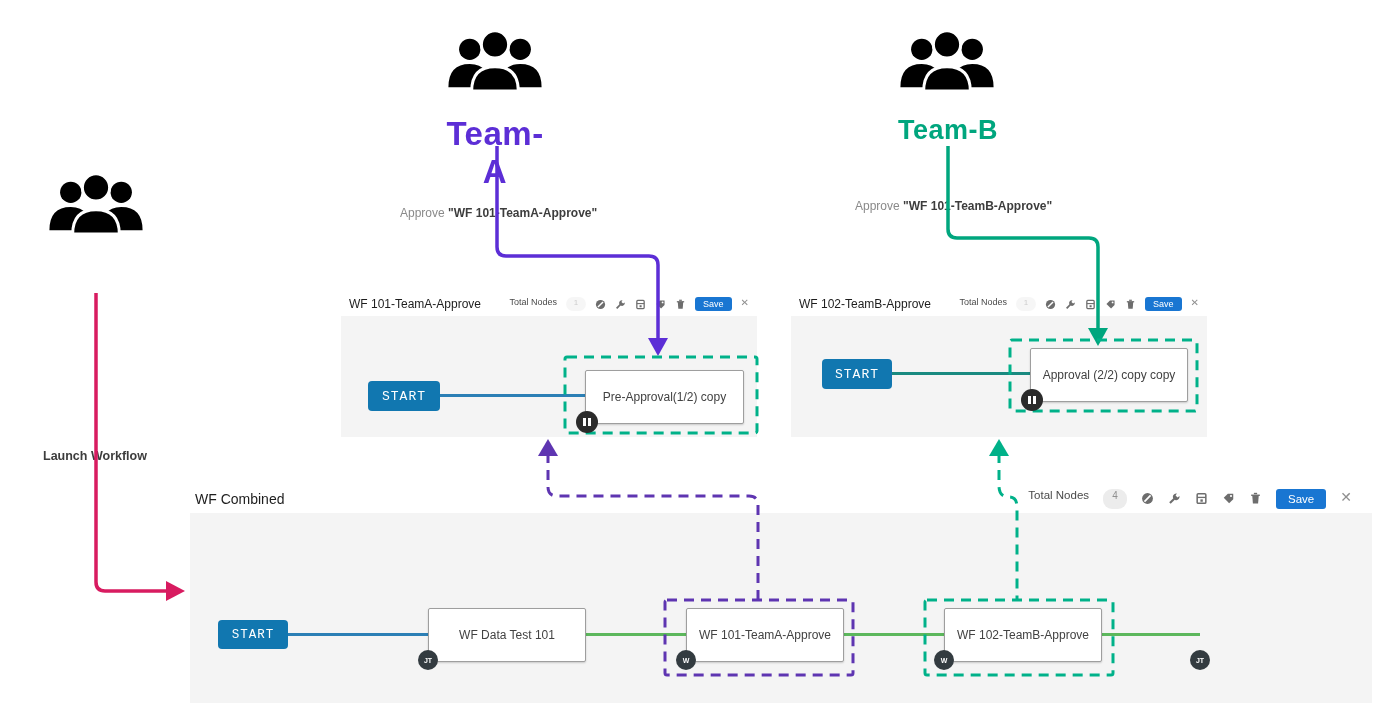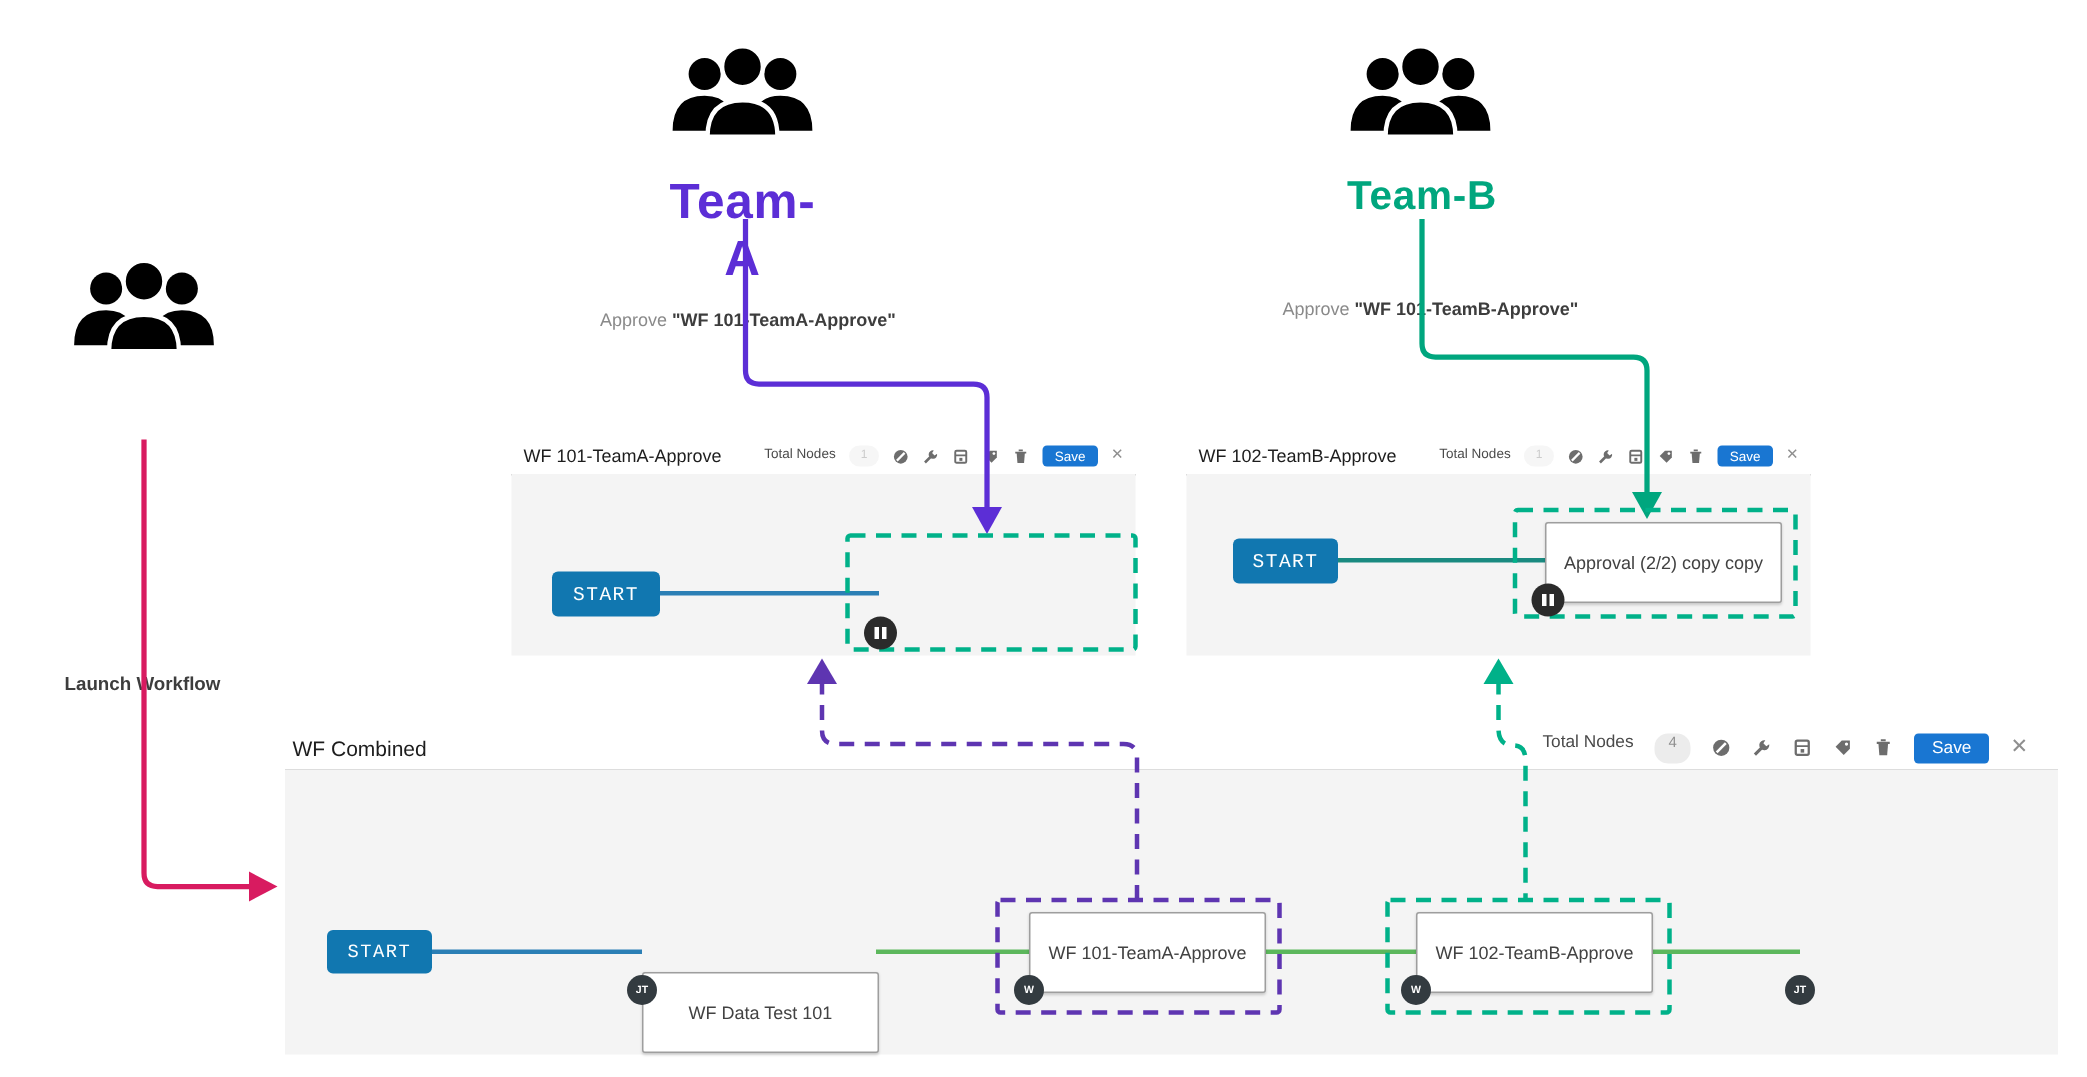--- a/index.html
+++ b/index.html
@@ -137,20 +137,21 @@
               <line x1="4.5" y1="1.4" x2="7.5" y2="1.4" stroke="#6d6d6d" stroke-width="1.3"></line>
             </svg>
           </span>
         <button class="save-btn">Save</button>
         <span class="close-x">✕</span>
       </span>
     </div>
     <div class="panel-body" style="top:24px;">
       <div class="conn" style="left:99px;top:78px;width:146px;background:#2b7fb5;"></div>
       <button class="start-btn" style="left:27px;top:65px;width:72px;height:30px;">START</button>
+      <div class="node" style="left:244px;top:54px;width:157px;height:52px;">Pre-Approval(1/2) copy</div>
       <div class="pause-badge" style="left:235px;top:95px;">
           <i></i>
           <i></i>
         </div>
     </div>
   </div>
 
   <div class="panel" style="left:791px;top:292px;width:416px;height:145px;">
     <div class="panel-header hdr-sm">
       <span class="panel-title">WF 102-TeamB-Approve</span>
@@ -245,21 +246,21 @@
         <button class="save-btn">Save</button>
         <span class="close-x">✕</span>
       </span>
     </div>
     <div class="panel-body" style="top:29px;">
       <div class="conn" style="left:98px;top:120px;width:140px;background:#2b7fb5;"></div>
       <div class="conn" style="left:394px;top:120px;width:102px;background:#5cb75c;"></div>
       <div class="conn" style="left:652px;top:120px;width:102px;background:#5cb75c;"></div>
       <div class="conn" style="left:910px;top:120px;width:100px;background:#5cb75c;"></div>
       <button class="start-btn" style="left:28px;top:107px;width:70px;height:29px;font-size:12.5px;">START</button>
-      <div class="node" style="left:238px;top:95px;width:156px;height:52px;margin-top:40px;">WF Data Test 101</div>
+      <div class="node" style="left:238px;top:95px;width:156px;height:52px;">WF Data Test 101</div>
       <div class="node" style="left:496px;top:95px;width:156px;height:52px;">WF 101-TeamA-Approve</div>
       <div class="node" style="left:754px;top:95px;width:156px;height:52px;">WF 102-TeamB-Approve</div>
       <div class="badge-circle" style="left:228px;top:137px;">JT</div>
       <div class="badge-circle" style="left:486px;top:137px;">W</div>
       <div class="badge-circle" style="left:744px;top:137px;">W</div>
       <div class="badge-circle" style="left:1000px;top:137px;">JT</div>
     </div>
   </div>
 
   <svg class="overlay" width="1391" height="718" viewBox="0 0 1391 718">

